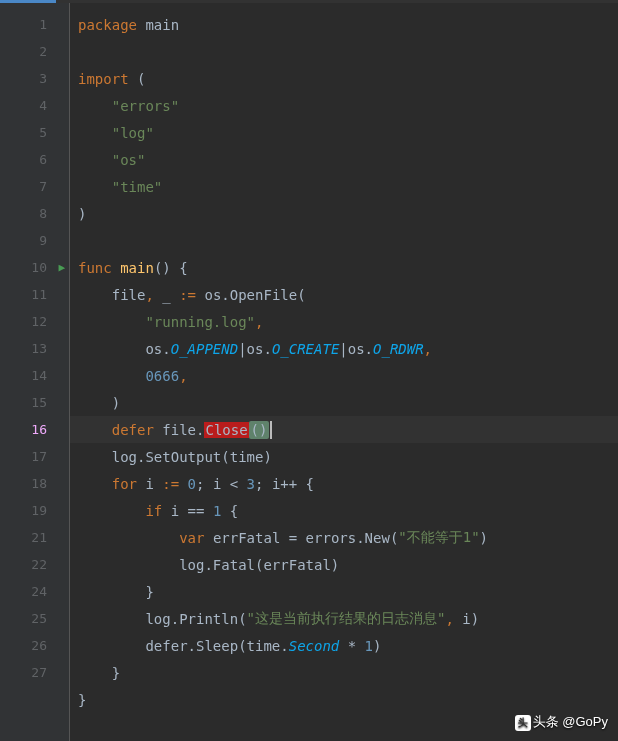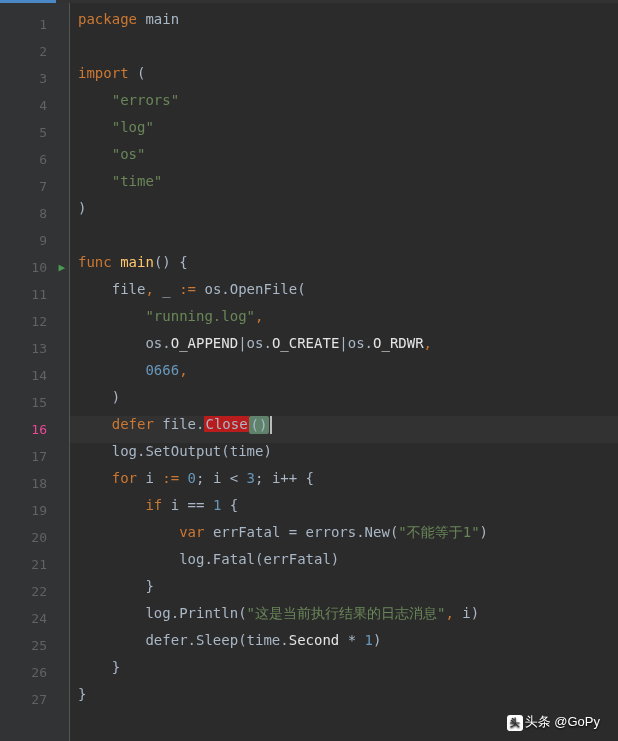--- a/index.html
+++ b/index.html
@@ -2,36 +2,36 @@
 <html><head>
 <meta charset="utf-8">
 <style>
 *{margin:0;padding:0;box-sizing:border-box}
 body{background:#2B2B2B;font-family:'Menlo','Consolas',monospace;font-size:14px;width:618px;height:741px;overflow:hidden;position:relative}
 .top-bar{height:3px;background:#323232;position:relative}
 .top-bar::before{content:"";position:absolute;left:0;top:0;width:56px;height:3px;background:#4A88C7}
 .editor{display:flex;height:738px}
 .gutter{width:70px;background:#313335;border-right:1px solid #555;flex-shrink:0;padding-top:8px}
 .gline{height:27px;display:flex;align-items:center;justify-content:flex-end;padding-right:22px;color:#606366;font-size:13px;position:relative}
-.gline.cur{color:#ec4899}
+.gline.cur{color:#f0abfc}
 .run{position:absolute;right:4px;color:#499C54;font-size:11px}
 .fold{position:absolute;right:-8px;color:#6E6E6E;font-size:9px}
 .code{flex:1;padding-top:8px;background:#2B2B2B;position:relative}
-.cline{height:27px;display:flex;align-items:flex-start;padding-left:8px;white-space:pre;color:#A9B7C6}
+.cline{height:27px;display:flex;align-items:center;padding-left:8px;white-space:pre;color:#A9B7C6}
 .cline.hl{background:#323232}
 .kw{color:#CC7832}
 .str{color:#6A8759}
 .num{color:#6897BB}
 .fn{color:#FFC66D}
 .ident{color:#A9B7C6}
-.const{color:#e5e5e5;}
+.const{color:#0ea5e9;font-style:italic}
 .sel{background:#b91c1c;color:#A9B7C6;padding:0 1px}
 .cursor{border-left:2px solid #BBB;height:18px;display:inline-block;vertical-align:middle;margin-left:1px}
 .closebox{background:#5F826B;color:#A9B7C6;padding:1px 2px;border-radius:2px}
-.watermark{position:absolute;bottom:10px;right:18px;color:#FFF;font-size:13px;font-family:sans-serif;text-shadow:0 1px 2px #000}
+.watermark{position:absolute;bottom:10px;right:10px;color:#FFF;font-size:13px;font-family:sans-serif;text-shadow:0 1px 2px #000}
 .wm-icon{display:inline-block;width:16px;height:16px;background:#FFF;color:#333;border-radius:3px;text-align:center;line-height:16px;font-size:10px;font-weight:bold;margin-right:2px;vertical-align:middle}
 </style>
 </head>
 <body>
 
 <div class="top-bar"></div>
 <div class="editor">
   <div class="gutter" id="gutter">
       <div class="gline">1</div>
       <div class="gline">2</div>
@@ -45,21 +45,20 @@
       <div class="gline">10<span class="run">▶</span><span class="fold">⊟</span></div>
       <div class="gline">11</div>
       <div class="gline">12</div>
       <div class="gline">13</div>
       <div class="gline">14</div>
       <div class="gline">15</div>
       <div class="gline cur">16</div>
       <div class="gline">17</div>
       <div class="gline">18<span class="fold">⊟</span></div>
       <div class="gline">19<span class="fold">⊟</span></div>
-      <div class="gline">20</div>
       <div class="gline">21</div>
       <div class="gline">22<span class="fold">⌃</span></div>
       <div class="gline">24</div>
       <div class="gline">25<span class="fold">⌃</span></div>
       <div class="gline">26<span class="fold">⌃</span></div>
       <div class="gline">27</div>
     </div>
   <div class="code" id="code">
       <div class="cline"><span class="kw">package </span><span class="ident">main</span></div>
       <div class="cline"></div>

